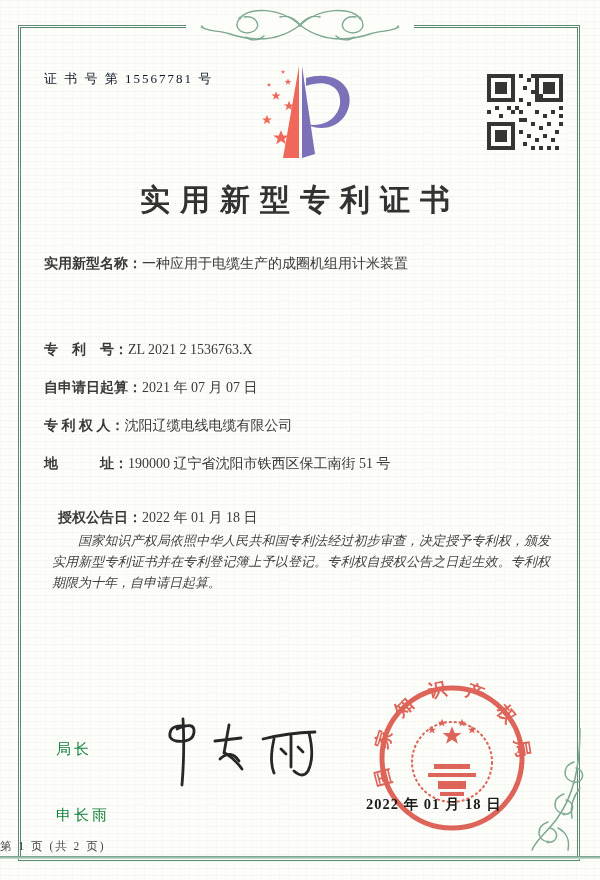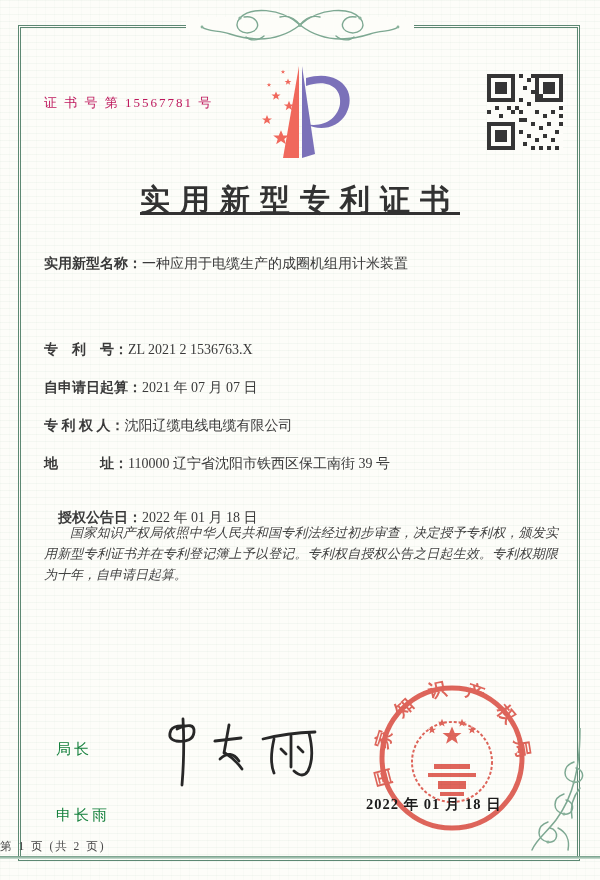--- a/index.html
+++ b/index.html
@@ -5,32 +5,32 @@
   html,body{margin:0;padding:0;}
   body{width:600px;height:880px;background:#ffffff;font-family:"Liberation Serif","DejaVu Serif",serif;}
   .page{position:relative;width:600px;height:880px;background:#fdfdf9;overflow:hidden;}
   .page::before{content:"";position:absolute;inset:0;
     background:repeating-linear-gradient(180deg, rgba(140,180,155,.08) 0 1px, transparent 1px 7px),
                repeating-linear-gradient(90deg, rgba(140,180,155,.04) 0 1px, transparent 1px 9px);
     pointer-events:none;}
   .frame{position:absolute;left:18px;top:25px;width:556px;height:830px;border:3px double #5d8873;}
   .bottom-rule{position:absolute;left:0;top:856px;width:600px;height:3px;
     background:linear-gradient(180deg,#6f9a84,#cfe2d6);}
-  .cert-no{position:absolute;left:44px;top:70px;font-size:13px;color:#be185d;letter-spacing:2px;margin-top:24px;}
+  .cert-no{position:absolute;left:44px;top:70px;font-size:13px;color:#0f172a;letter-spacing:2px;}
   .logo{position:absolute;left:236px;top:60px;width:132px;height:106px;}
   .qr{position:absolute;left:487px;top:74px;width:76px;height:76px;}
   .title{position:absolute;left:0;top:180px;width:600px;text-align:center;
-    font-size:30px;font-weight:700;letter-spacing:10px;color:#323232;text-decoration:underline;}
+    font-size:30px;font-weight:700;letter-spacing:10px;color:#323232;}
   .field-row{position:absolute;left:44px;width:515px;font-size:14px;color:#3a3a3a;white-space:pre;}
   .field-row .lbl{font-weight:700;}
   .row0{top:255px}.row1{top:303px}.row2{top:341px}.row3{top:379px}.row4{top:417px}.row5{top:455px}.row6{top:493px}
   .grant-no{position:absolute;left:262px;top:0;white-space:pre;}
   .paras{position:absolute;left:44px;top:522px;width:514px;font-size:13px;line-height:21px;
     color:#424242;text-align:justify;font-style:italic;}
-  .paras p{margin:0;text-indent:2em;}
+  .paras p{margin:8px;text-indent:2em;}
   .signer{position:absolute;left:56px;font-size:15px;font-weight:400;letter-spacing:3px;color:#15803d;}
   .signer-title{top:740px;}
   .signer-name{top:806px;}
   .signature{position:absolute;left:125px;top:715px;width:215px;height:85px;}
   .seal{position:absolute;left:370px;top:680px;width:164px;height:156px;opacity:.88;mix-blend-mode:multiply;}
   .seal-date{position:absolute;left:366px;top:795px;font-size:14.5px;font-weight:700;color:#1c1c1c;letter-spacing:1px;}
   .footer{position:absolute;left:0;top:839px;width:600px;font-size:11.5px;letter-spacing:2px;color:#474747;}
   .ornament-top{position:absolute;left:168px;top:3px;width:264px;height:44px;}
   .ornament-br{position:absolute;left:524px;top:728px;width:64px;height:128px;}
   .hidden-defs{position:absolute;width:0;height:0;}
@@ -119,21 +119,21 @@
       <path d="M32 0h4v4h-4z M48 0h-4v4h4z M40 4h4v4h-4z M56 8h4v4h-4z M36 12h4v4h-4z M48 12h4v4h-4z M44 16h4v4h-4z M64 16h4v4h-4z M72 16h4v4h-4z M52 20h4v4h-4z M32 24h4v4h-4z M60 24h4v4h-4z M68 24h4v4h-4z M40 28h4v4h-4z M8 32h4v4h-4z M20 32h4v4h-4z M28 32h4v4h-4z M72 32h4v4h-4z M0 36h4v4h-4z M24 36h4v4h-4z M32 36h4v4h-4z M48 36h4v4h-4z M64 36h4v4h-4z M12 40h4v4h-4z M56 40h4v4h-4z M72 40h4v4h-4z M32 44h4v4h-4z M36 44h4v4h-4z M44 48h4v4h-4z M60 48h4v4h-4z M72 48h4v4h-4z M52 52h4v4h-4z M32 56h4v4h-4z M68 56h4v4h-4z M40 60h4v4h-4z M56 60h4v4h-4z M48 64h4v4h-4z M64 64h4v4h-4z M36 68h4v4h-4z M44 72h4v4h-4z M52 72h4v4h-4z M60 72h4v4h-4z M68 72h4v4h-4z"></path>
     </g>
   </svg>
 
   <div class="title">实用新型专利证书</div>
 
   <div class="field-row row0"><span class="lbl">实用新型名称：</span><span>一种应用于电缆生产的成圈机组用计米装置</span></div>
   <div class="field-row row2"><span class="lbl">专　利　号：</span><span>ZL 2021 2 1536763.X</span></div>
   <div class="field-row row3"><span class="lbl">自申请日起算：</span><span>2021 年 07 月 07 日</span></div>
   <div class="field-row row4"><span class="lbl">专 利 权 人：</span><span>沈阳辽缆电线电缆有限公司</span></div>
-  <div class="field-row row5"><span class="lbl">地　　　址：</span><span>110000 辽宁省沈阳市铁西区保工南街 39 号</span></div>
+  <div class="field-row row5"><span class="lbl">地　　　址：</span><span>190000 辽宁省沈阳市铁西区保工南街 51 号</span></div>
   <div class="field-row row6">
     <span class="lbl">授权公告日：</span><span>2022 年 01 月 18 日</span>
   </div>
 
   <div class="paras">
     <p>国家知识产权局依照中华人民共和国专利法经过初步审查，决定授予专利权，颁发实用新型专利证书并在专利登记簿上予以登记。专利权自授权公告之日起生效。专利权期限为十年，自申请日起算。</p>
   </div>
 
   <div class="signer signer-title">局长</div>
   <div class="signer signer-name">申长雨</div>

